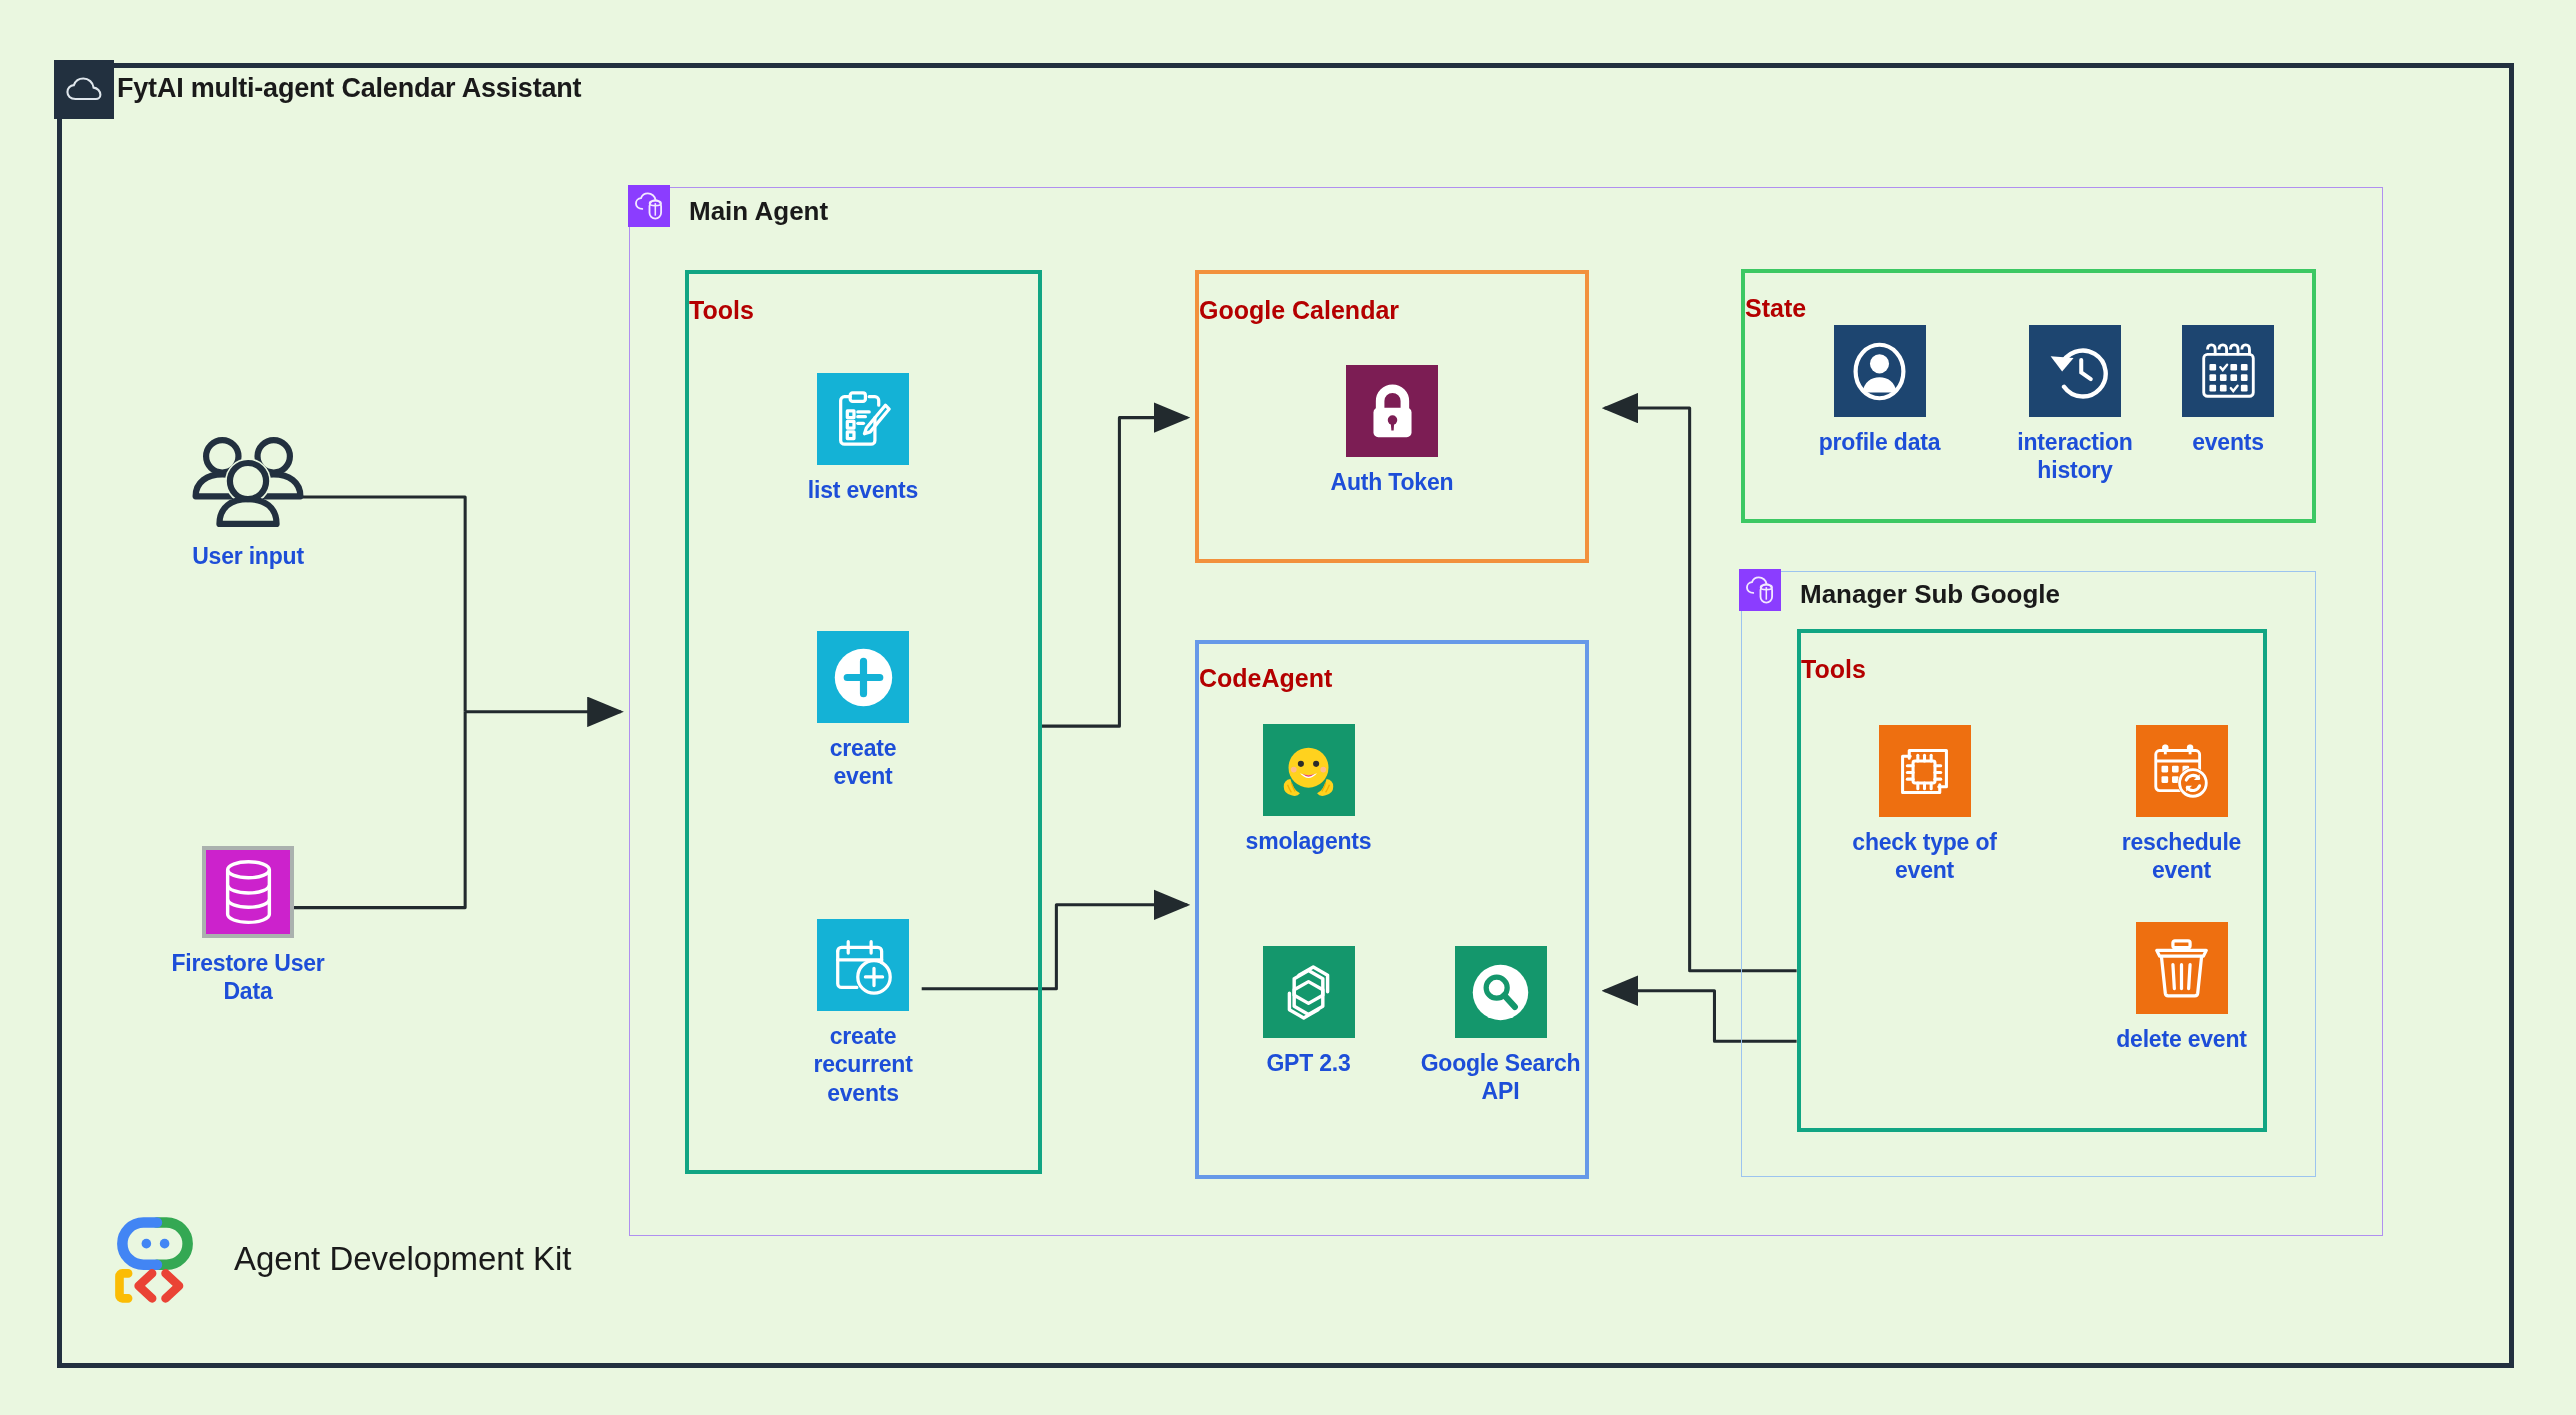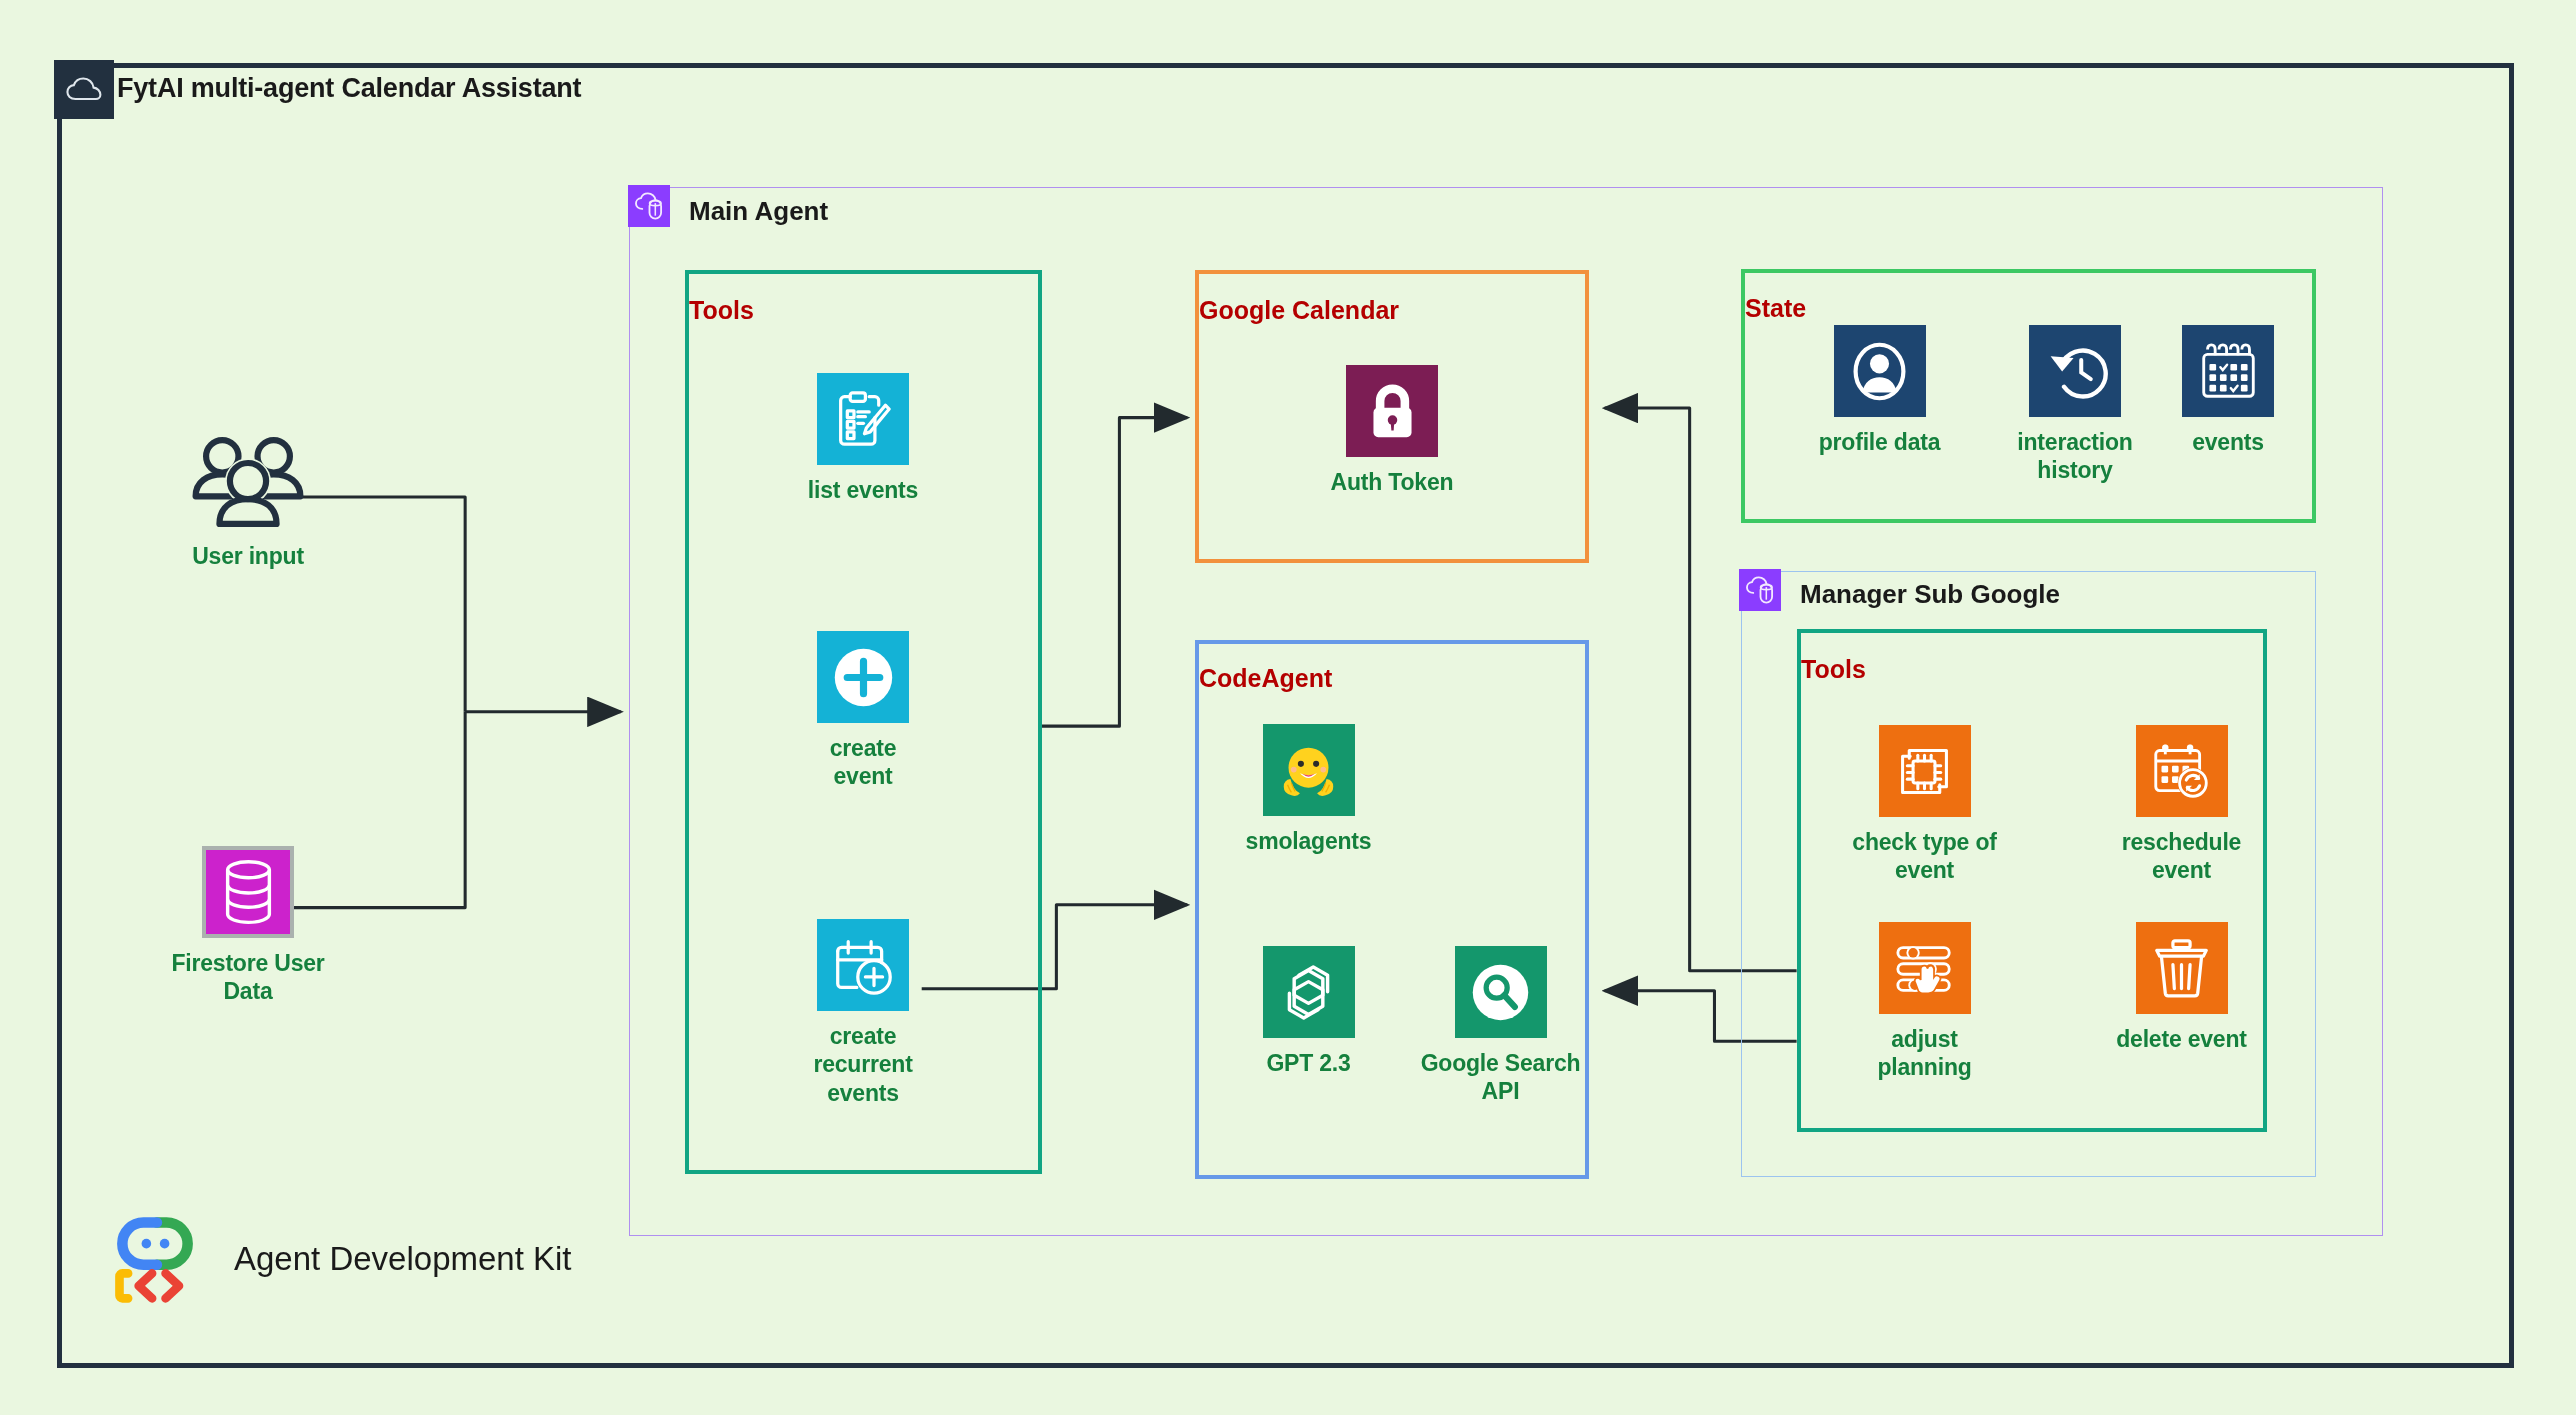--- a/index.html
+++ b/index.html
@@ -61,21 +61,21 @@
   #sub-agent-badge{left:1739px;top:569px;}
   #sub-agent-title{left:1800px;top:579px;}
 
   #tools-sub{left:1797px;top:629px;width:470px;height:503px;border:4.8px solid #11a583;}
   #tools-sub-title{top:22px;}
 
   
   .node{position:absolute;display:flex;flex-direction:column;align-items:center;}
   .node-icon{display:flex;align-items:center;justify-content:center;}
   .node-label{
-    margin-top:10.5px;text-align:center;font-size:23px;font-weight:bold;color:#15803d;
+    margin-top:10.5px;text-align:center;font-size:23px;font-weight:bold;color:#1d4ed8;
     line-height:1.25;letter-spacing:-0.2px;
   }
   .sq{width:92px;height:92px;}
   .sq-cyan{background:#14b2d6;}
   .sq-navy{background:#1d4570;}
   .sq-green{background:#14976c;}
   .sq-orange{background:#ee6f10;}
   .sq-plum{background:#7c1d54;}
   .sq-magenta{background:#cc22cc;border:4.8px solid #aab1ae;box-sizing:border-box;}
 
@@ -407,39 +407,20 @@
           <path d="M39 41 a7.5 7.5 0 0 1 13 -2"></path>
           <path d="M53 47 a7.5 7.5 0 0 1 -13 2"></path>
         </g>
         <path d="M53 35 v6 h-6 z" fill="#ffffff"></path>
         <path d="M39 53 v-6 h6 z" fill="#ffffff"></path>
       </svg>
     </div>
     <div class="node-label">reschedule<br>event</div>
   </div>
 
-  <div class="node" id="n-adjust-planning">
-    <div class="node-icon sq sq-orange">
-      <svg width="65" height="59" viewBox="0 0 68 62">
-        <g fill="none" stroke="#ffffff" stroke-width="3" stroke-linecap="round">
-          <rect x="6" y="9" width="54" height="11" rx="5.5"></rect>
-          <rect x="6" y="26" width="54" height="11" rx="5.5"></rect>
-          <rect x="6" y="43" width="54" height="11" rx="5.5"></rect>
-        </g>
-        <circle cx="22" cy="14.5" r="7" fill="#ffffff"></circle>
-        <circle cx="22" cy="14.5" r="5" fill="#ee6f10"></circle>
-        <circle cx="40" cy="31.5" r="7" fill="#ffffff"></circle>
-        <circle cx="40" cy="31.5" r="5" fill="#ee6f10"></circle>
-        <circle cx="24" cy="48.5" r="7" fill="#ffffff"></circle>
-        <circle cx="24" cy="48.5" r="5" fill="#ee6f10"></circle>
-        <path d="M38 29 q5 -3 6 3 v8 q2 -3 5 -1 q3 2 1 5 l-5 9 q-2 4 -7 4 h-6 q-4 0 -5 -4 l-3 -8 q-1 -4 3 -4 q2 0 3 2 V32 q0 -4 4 -4 q3 0 3 3 z" fill="#ffffff" stroke="#ee6f10" stroke-width="1.8"></path>
-      </svg>
-    </div>
-    <div class="node-label">adjust<br>planning</div>
-  </div>
 
   <div class="node" id="n-delete-event">
     <div class="node-icon sq sq-orange">
       <svg width="61" height="63" viewBox="0 0 64 66">
         <g fill="none" stroke="#ffffff" stroke-width="3.4" stroke-linejoin="round" stroke-linecap="round">
           <rect x="23" y="4" width="18" height="7" rx="2"></rect>
           <path d="M6 14 H58 L55 20 H9 Z"></path>
           <path d="M11 21 L15 59 a3 3 0 0 0 3 2.6 H46 a3 3 0 0 0 3 -2.6 L53 21"></path>
           <line x1="23" y1="29" x2="24.5" y2="54"></line>
           <line x1="32" y1="29" x2="32" y2="54"></line>

